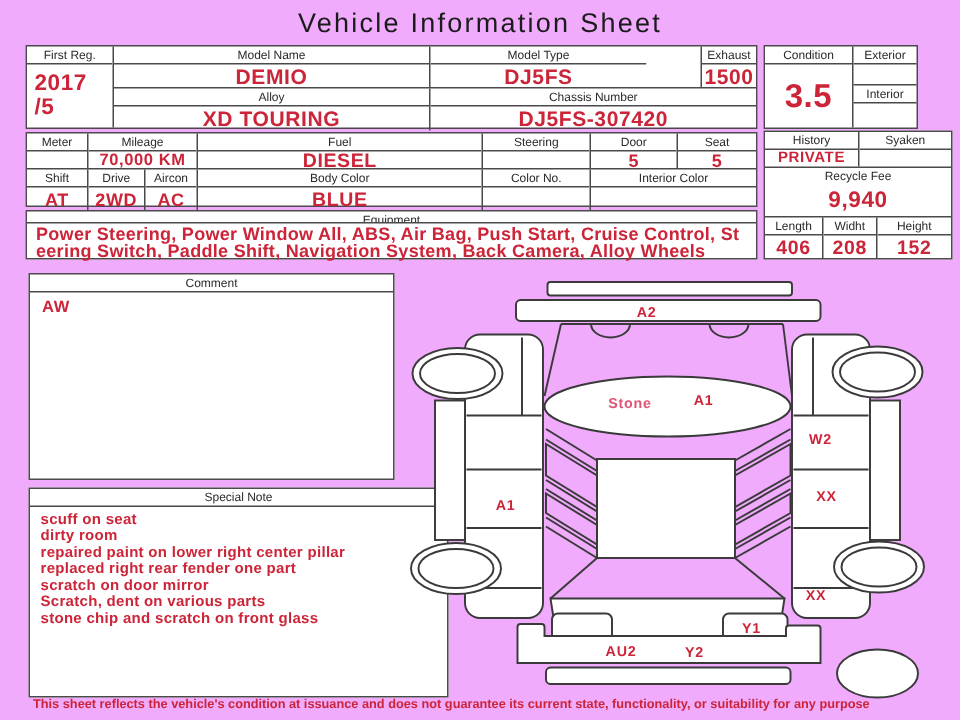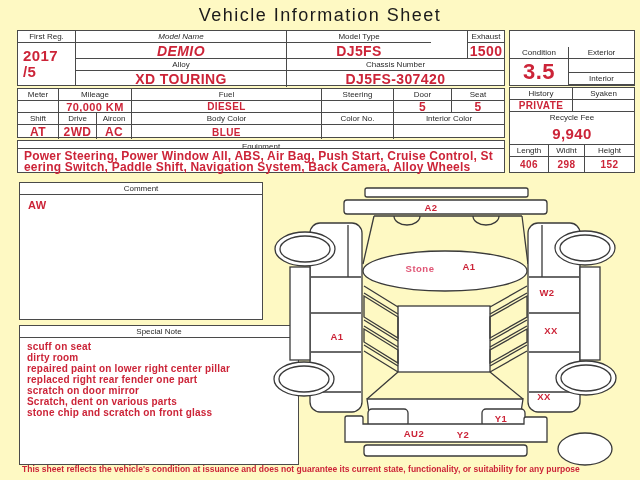--- a/index.html
+++ b/index.html
@@ -3,21 +3,21 @@
 <meta charset="utf-8">
 <style>
   :root{
     --red:#cc2438;
     --pink:#e05575;
     --ink:#2a2a2a;
     --line:#4a4a4a;
   }
   html,body{margin:0;padding:0;background:#fff;}
   .sheet{
-    position:relative;width:640px;height:480px;background:#fef9c3;
+    position:relative;width:640px;height:480px;background:#f0abfc;
     font-family:"Liberation Sans",sans-serif;overflow:hidden;
   }
   .title{
     position:absolute;left:0;top:5px;width:100%;text-align:center;
     font-size:18px;letter-spacing:1.5px;color:#1b1b1b;font-weight:500;
   }
   .box{position:absolute;border:1px solid var(--line);box-sizing:border-box;background:#fff;}
   .row{display:flex;box-sizing:border-box;}
   .col{display:flex;flex-direction:column;box-sizing:border-box;}
   .c{display:flex;flex-direction:column;box-sizing:border-box;overflow:hidden;}
@@ -25,21 +25,21 @@
     height:11px;line-height:11px;font-size:8px;color:var(--ink);
     text-align:center;border-bottom:1px solid var(--line);white-space:nowrap;overflow:hidden;
   }
   .lbl.nb{border-bottom:none;}
   .val{
     flex:1;display:flex;align-items:center;justify-content:center;
     color:var(--red);font-weight:bold;letter-spacing:0.4px;overflow:hidden;
   }
   .bl{border-left:1px solid var(--line);}
   .bb{border-bottom:1px solid var(--line);} .fs10{font-size:10px;} .fs11{font-size:11px;}
-  .fs12{font-size:12px;} .fs13{font-size:10px;} .fs14{font-size:14px;}
+  .fs12{font-size:12px;} .fs13{font-size:13px;} .fs14{font-size:14px;}
   .fs15{font-size:15px;} .fs17{font-size:22px;}
   .preline{white-space:pre-line;}
   .firstreg-val{justify-content:flex-start;align-items:center;text-align:left;padding-left:5px;line-height:1.05;}
   .equip-text{
     flex:1;color:var(--red);font-weight:bold;font-size:12px;line-height:10.5px;
     padding:2px 6px 0 6px;text-align:left;word-break:break-all;letter-spacing:0.2px;
   }
   .note-text{
     flex:1;color:var(--red);font-weight:bold;font-size:10px;line-height:11px;
     padding:3px 14px 0 7px;text-align:left;white-space:pre-line;word-break:break-all;letter-spacing:0.2px;
@@ -67,21 +67,21 @@
   <div class="title">Vehicle Information Sheet</div>
 
   <div class="box row" style="left:17px;top:30px;width:488px;height:56px;">
     <div class="c" style="width:58px;border-right:1px solid var(--line);">
       <div class="lbl">First Reg.</div>
       <div class="val fs15 preline firstreg-val">2017
 /5</div>
     </div>
     <div class="col" style="flex:1;">
       <div class="row bb" style="height:28px;">
-        <div class="c" style="width:210px;font-style:italic;">
+        <div class="c" style="width:210px;">
           <div class="lbl">Model Name</div>
           <div class="val fs14">DEMIO</div>
         </div>
         <div class="c bl" style="width:145px;">
           <div class="lbl">Model Type</div>
           <div class="val fs14">DJ5FS</div>
         </div>
         <div class="c bl" style="flex:1;margin-left:36px;">
           <div class="lbl">Exhaust</div>
           <div class="val fs14">1500</div>
@@ -93,21 +93,21 @@
           <div class="val fs14">XD TOURING</div>
         </div>
         <div class="c bl" style="flex:1;">
           <div class="lbl">Chassis Number</div>
           <div class="val fs14">DJ5FS-307420</div>
         </div>
       </div>
     </div>
   </div>
 
-  <div class="box row" style="left:509px;top:30px;width:126px;height:56px;align-items:flex-end;">
+  <div class="box row" style="left:509px;top:30px;width:103px;height:56px;">
     <div class="c" style="width:59px;border-right:1px solid var(--line);">
       <div class="lbl">Condition</div>
       <div class="val fs17">3.5</div>
     </div>
     <div class="col" style="flex:1;">
       <div class="lbl">Exterior</div>
       <div class="val fs10 bb" style="flex:none;height:13px;"></div>
       <div class="lbl">Interior</div>
       <div class="val fs10"></div>
     </div>
@@ -183,21 +183,21 @@
       <div class="lbl nb">Recycle Fee</div>
       <div class="val fs15">9,940</div>
     </div>
     <div class="row" style="flex:1;">
       <div class="c" style="width:38px;">
         <div class="lbl">Length</div>
         <div class="val fs13">406</div>
       </div>
       <div class="c bl" style="width:36px;">
         <div class="lbl">Widht</div>
-        <div class="val fs13">298</div>
+        <div class="val fs13">208</div>
       </div>
       <div class="c bl" style="flex:1;">
         <div class="lbl">Height</div>
         <div class="val fs13">152</div>
       </div>
     </div>
   </div>
 
   <div class="box col" style="left:17px;top:140px;width:488px;height:33px;">
     <div class="lbl">Equipment</div>

